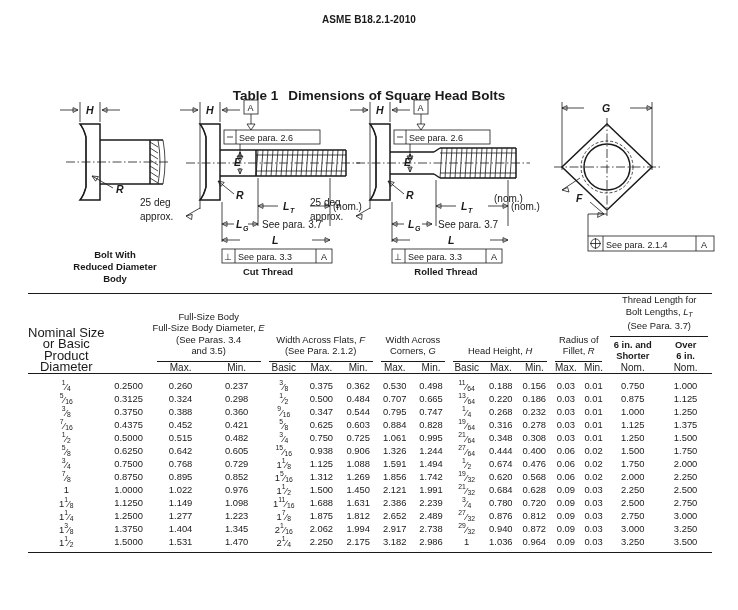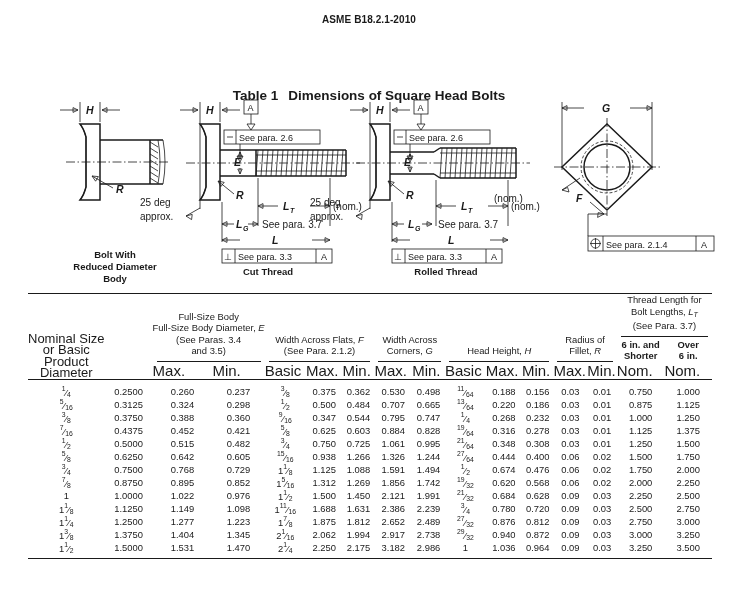--- a/index.html
+++ b/index.html
@@ -75,21 +75,21 @@
   th.grp {
     font-weight: bold; font-size: 9.4px; text-align: center;
     vertical-align: bottom; line-height: 11.5px;
     padding-bottom: 2px;
   }
   th.grp .spanrule {
     display: block; border-bottom: 1px solid #1a1a1a;
     height: 3px; margin: 2px 4px 0 4px;
   }
   th.sub {
-    font-weight: bold; font-size: 15px; text-align: left;
+    font-weight: bold; font-size: 10px; text-align: center;
     padding: 2px 0 4px 0;
   }
   th.stub {
     font-weight: bold; font-size: 13px; text-align: center;
     vertical-align: bottom; line-height: 11.5px; padding-bottom: 4px;
   }
   td.num { text-align: center; padding: 1.1px 0; }
   td.frac { text-align: center; padding: 1.1px 0; }
   tr.firstrow td { padding-top: 5px; }
   tr.lastrow td { padding-bottom: 4px; }
@@ -591,21 +591,21 @@
           <td class="num">1.250</td>
           <td class="num">1.500</td>
         </tr>
         <tr>
           <td class="frac"><span class="fr"><span class="n">5</span><span class="s">⁄</span><span class="d">8</span></span></td>
           <td class="num">0.6250</td>
           <td class="num">0.642</td>
           <td class="num">0.605</td>
           <td class="frac"><span class="fr"><span class="n">15</span><span class="s">⁄</span><span class="d">16</span></span></td>
           <td class="num">0.938</td>
-          <td class="num">1.266</td>
+          <td class="num">0.906</td>
           <td class="num">1.326</td>
           <td class="num">1.244</td>
           <td class="frac"><span class="fr"><span class="n">27</span><span class="s">⁄</span><span class="d">64</span></span></td>
           <td class="num">0.444</td>
           <td class="num">0.400</td>
           <td class="num">0.06</td>
           <td class="num">0.02</td>
           <td class="num">1.500</td>
           <td class="num">1.750</td>
         </tr>

